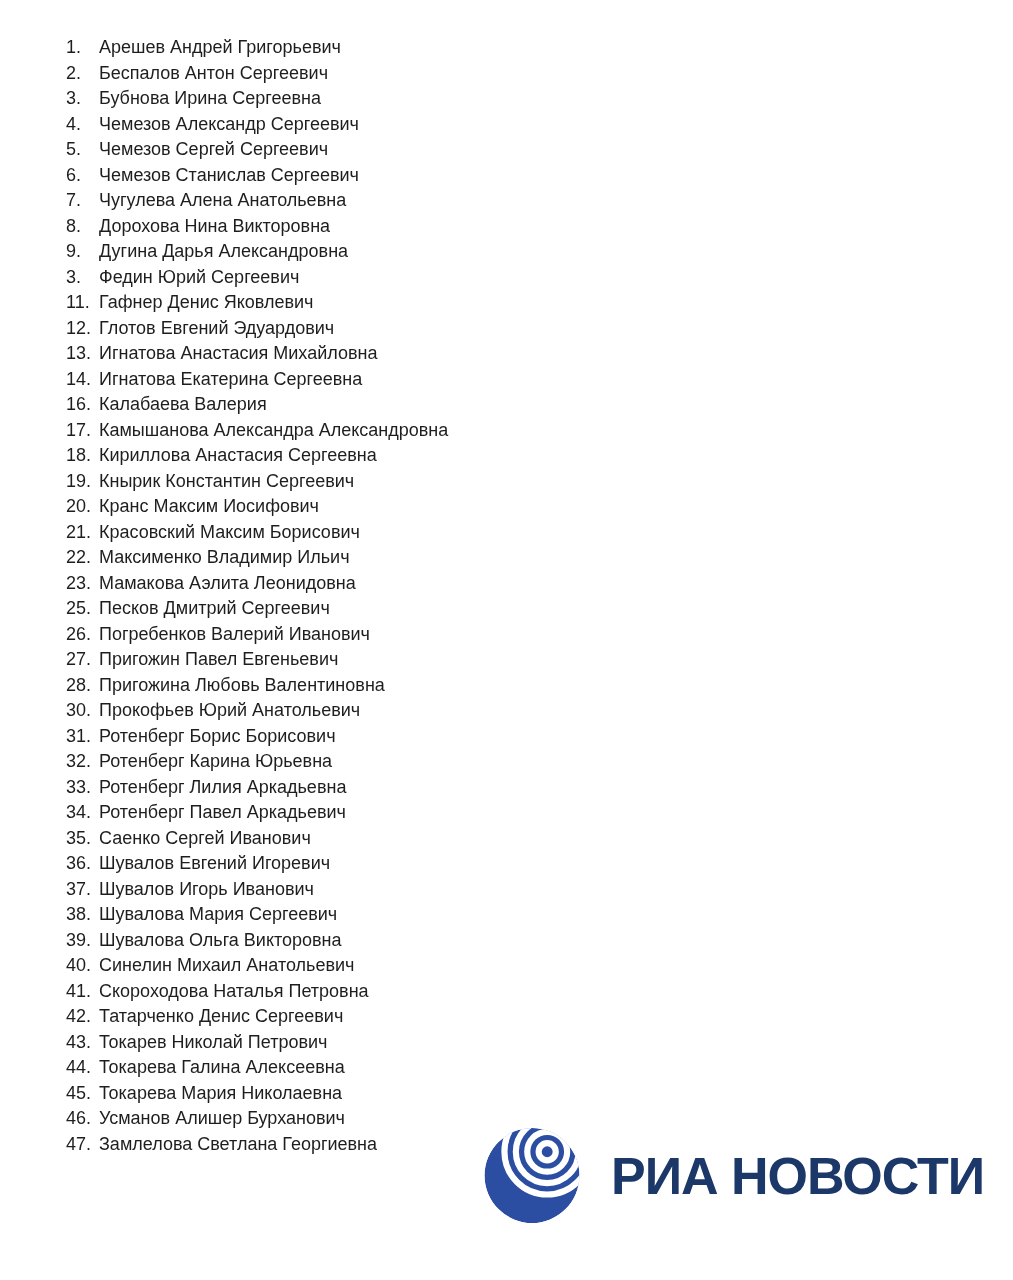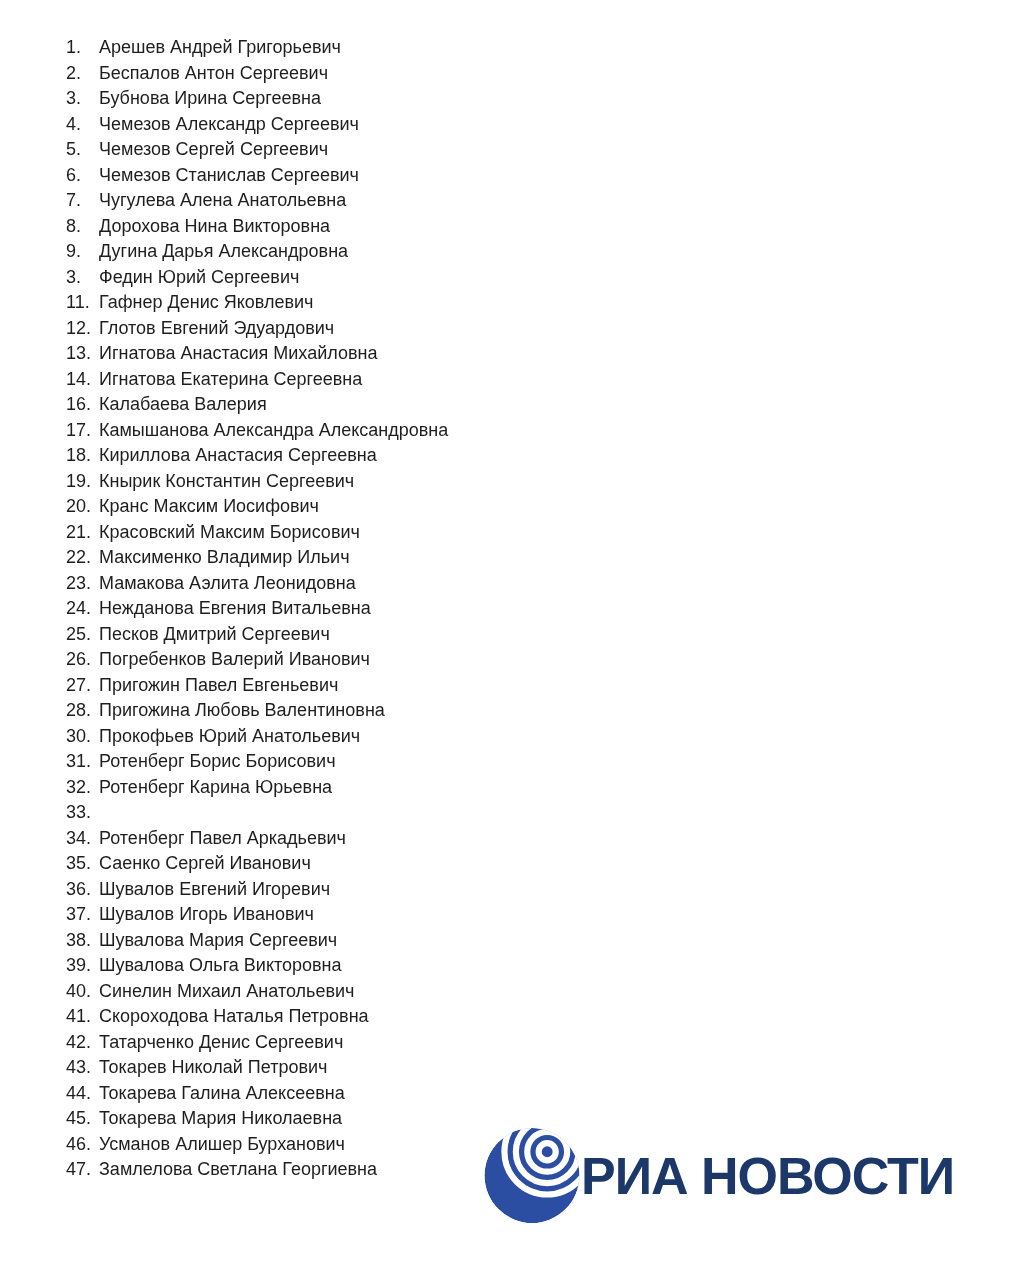--- a/index.html
+++ b/index.html
@@ -37,20 +37,21 @@
   }
   .name {
     flex: none;
   }
   .logo {
     position: absolute;
     left: 484px;
     top: 1128px;
     display: flex;
     align-items: center;
+    gap: 30px;
   }
   .globe {
     flex: none;
     display: block;
   }
   .logo-text {
     font-size: 52px;
     font-weight: bold;
     letter-spacing: -1px;
     line-height: 1;
@@ -147,24 +148,20 @@
       </li>
       <li class="row">
         <span class="num">22.</span>
         <span class="name">Максименко Владимир Ильич</span>
       </li>
       <li class="row">
         <span class="num">23.</span>
         <span class="name">Мамакова Аэлита Леонидовна</span>
       </li>
       <li class="row">
-        <span class="num">24.</span>
-        <span class="name">Нежданова Евгения Витальевна</span>
-      </li>
-      <li class="row">
         <span class="num">25.</span>
         <span class="name">Песков Дмитрий Сергеевич</span>
       </li>
       <li class="row">
         <span class="num">26.</span>
         <span class="name">Погребенков Валерий Иванович</span>
       </li>
       <li class="row">
         <span class="num">27.</span>
         <span class="name">Пригожин Павел Евгеньевич</span>
@@ -180,20 +177,21 @@
       <li class="row">
         <span class="num">31.</span>
         <span class="name">Ротенберг Борис Борисович</span>
       </li>
       <li class="row">
         <span class="num">32.</span>
         <span class="name">Ротенберг Карина Юрьевна</span>
       </li>
       <li class="row">
         <span class="num">33.</span>
+        <span class="name">Ротенберг Лилия Аркадьевна</span>
       </li>
       <li class="row">
         <span class="num">34.</span>
         <span class="name">Ротенберг Павел Аркадьевич</span>
       </li>
       <li class="row">
         <span class="num">35.</span>
         <span class="name">Саенко Сергей Иванович</span>
       </li>
       <li class="row">

